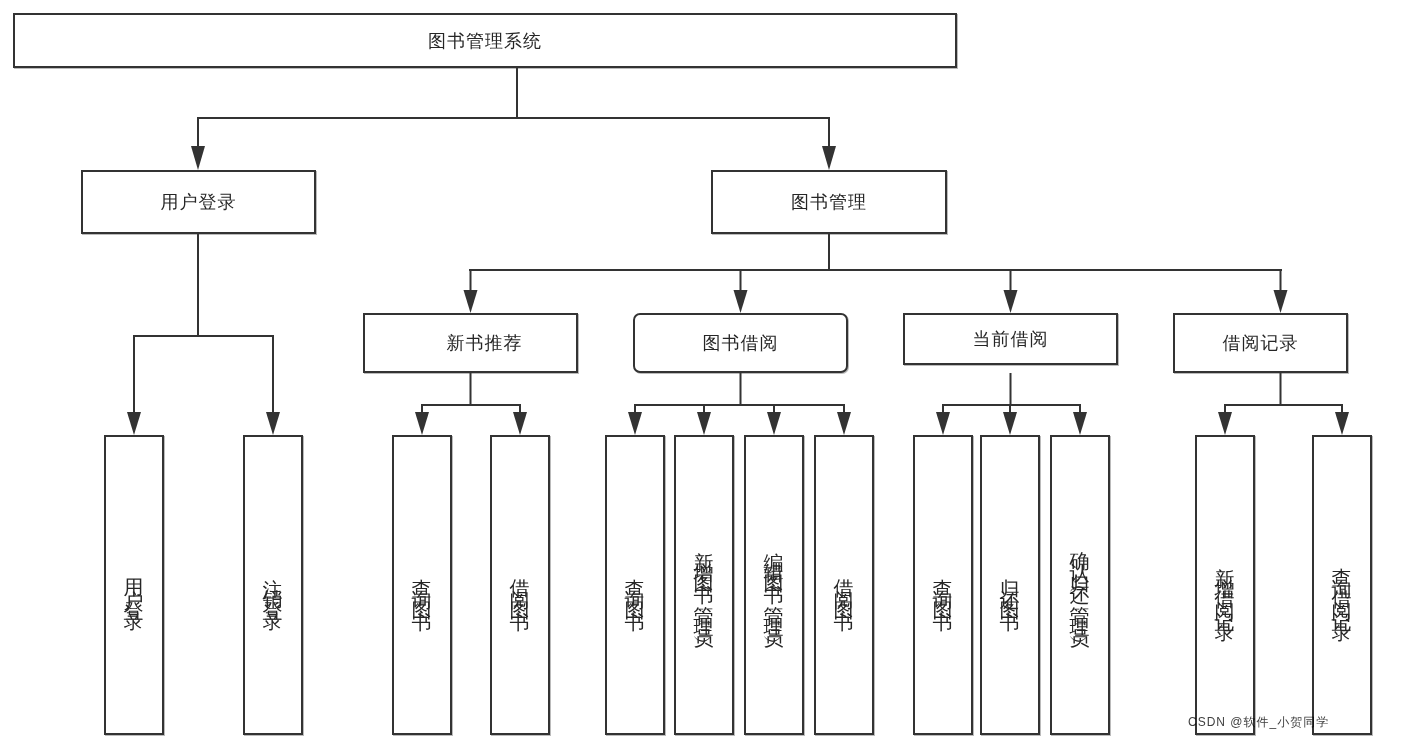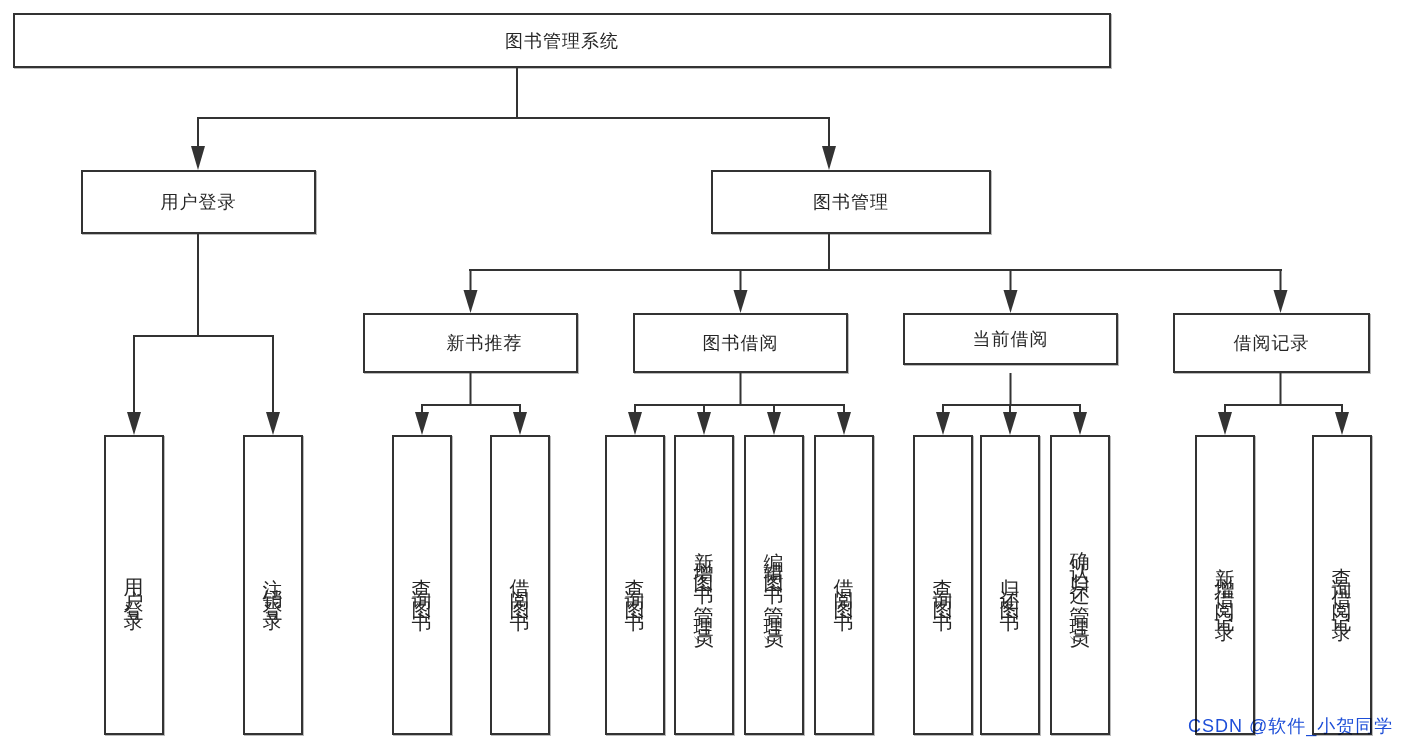--- a/index.html
+++ b/index.html
@@ -46,22 +46,22 @@
     writing-mode: vertical-rl;
     font-size: 20px;
     letter-spacing: 11px;
     line-height: 1;
     color: #262626;
   }
   .watermark {
     position: absolute;
     left: 1188px;
     top: 714px;
-    font-size: 18px;
-    color: #1d4ed8;
+    font-size: 12px;
+    color: #404040;
     letter-spacing: 1px;
     white-space: nowrap;
     mix-blend-mode: multiply;
     text-shadow: 0 0 2px #ffffff;
   }
 </style>
 </head>
 <body>
 
 <div class="stage">
@@ -97,29 +97,29 @@
     <path d="M1010.5,373 V406 M942,405 H1081 M943,405 V414 M1010,405 V414 M1080,405 V414"></path>
     <polygon points="936,412 950,412 943,435" fill="#333333" stroke="none"></polygon>
     <polygon points="1003,412 1017,412 1010,435" fill="#333333" stroke="none"></polygon>
     <polygon points="1073,412 1087,412 1080,435" fill="#333333" stroke="none"></polygon>
 
     <path d="M1280.5,373 V406 M1224,405 H1343 M1225,405 V414 M1342,405 V414"></path>
     <polygon points="1218,412 1232,412 1225,435" fill="#333333" stroke="none"></polygon>
     <polygon points="1335,412 1349,412 1342,435" fill="#333333" stroke="none"></polygon>
   </svg>
 
-  <div class="node h" style="left:13px; top:13px; width:1098px; height:55px;">图书管理系统</div>
+  <div class="node h" style="left:13px; top:13px; width:944px; height:55px;">图书管理系统</div>
 
   <div class="node h" style="left:81px; top:170px; width:235px; height:64px;">用户登录</div>
-  <div class="node h" style="left:711px; top:170px; width:280px; height:64px;">图书管理</div>
+  <div class="node h" style="left:711px; top:170px; width:236px; height:64px;">图书管理</div>
 
   <div class="node h" style="left:363px; top:313px; width:215px; height:60px;padding-left:28px;">新书推荐</div>
-  <div class="node h" style="left:633px; top:313px; width:215px; height:60px;">图书借阅</div>
+  <div class="node h" style="left:633px; top:313px; width:215px; height:60px;border-radius:7px;">图书借阅</div>
   <div class="node h" style="left:903px; top:313px; width:215px; height:52px;">当前借阅</div>
-  <div class="node h" style="left:1173px; top:313px; width:197px; height:60px;">借阅记录</div>
+  <div class="node h" style="left:1173px; top:313px; width:175px; height:60px;">借阅记录</div>
 
   <div class="node leaf" style="left:104px;">
     <span class="leaf-label">用户登录</span>
   </div>
   <div class="node leaf" style="left:243px;">
     <span class="leaf-label">注销登录</span>
   </div>
   <div class="node leaf" style="left:392px;">
     <span class="leaf-label">查询图书</span>
   </div>

